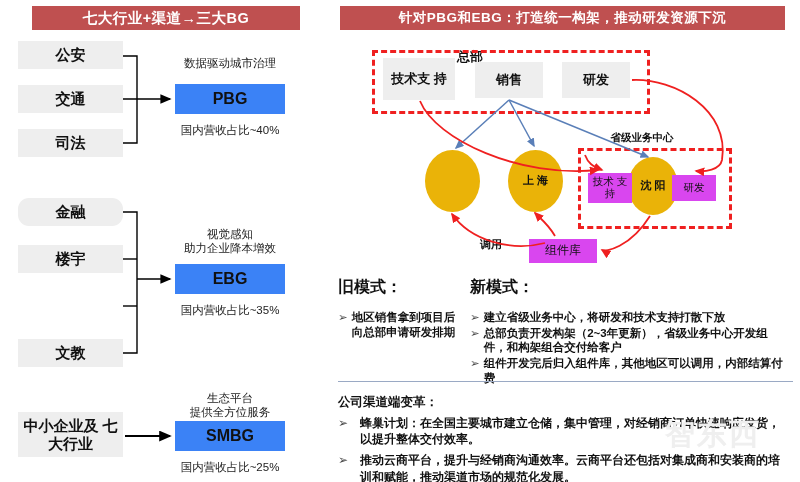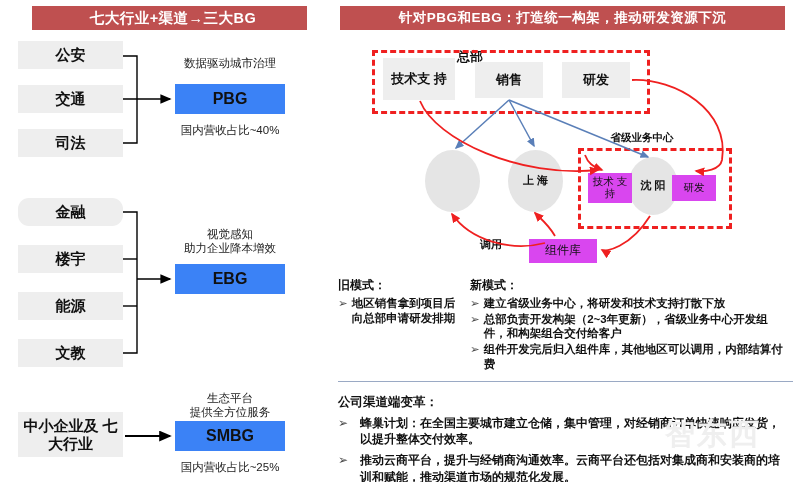--- a/index.html
+++ b/index.html
@@ -10,21 +10,21 @@
   }
   .panel{position:absolute;top:0;height:482px;}
   #left-panel{left:0;width:330px;}
   #right-panel{left:330px;width:470px;}
 
   .hdr{
     position:absolute;color:#ffffff;font-weight:bold;
     display:flex;align-items:center;justify-content:center;
     background:#bf5050;letter-spacing:.5px;
   }
-  #left-header{left:32px;top:6px;width:268px;height:24px;font-size:14.5px;padding-left:7px;}
+  #left-header{left:32px;top:6px;width:268px;height:24px;font-size:14.5px;}
   #right-header{left:10px;top:6px;width:445px;height:24px;font-size:13.5px;}
 
   .grey-box{
     position:absolute;background:#eeeeee;display:flex;
     align-items:center;justify-content:center;text-align:center;
     font-weight:bold;color:#111;line-height:1.15;
   }
   .pink-box{
     position:absolute;background:#3b82f6;display:flex;
     align-items:center;justify-content:center;text-align:center;
@@ -33,34 +33,34 @@
   .darkpink-box{
     position:absolute;background:#d946ef;display:flex;
     align-items:center;justify-content:center;text-align:center;
     font-weight:normal;color:#111;line-height:1.1;
   }
   .cap{
     position:absolute;text-align:center;line-height:1.25;
     color:#222;font-size:11.5px;white-space:pre-line;
   }
   .circle{
-    position:absolute;border-radius:50%;background:#e5e5e5;
+    position:absolute;border-radius:50%;background:#eab308;
     display:flex;align-items:center;justify-content:center;
     font-weight:bold;font-size:11px;text-align:center;line-height:1.08;color:#111;
   }
   .dash-red{
     position:absolute;border:3px dashed #ef2020;background:transparent;
   }
   .lbl{
     position:absolute;font-weight:bold;color:#111;text-align:center;
   }
   svg.overlay{position:absolute;left:0;top:0;width:100%;height:100%;pointer-events:none;}
 
   .txt-block{position:absolute;}
-  .tb-title{font-weight:bold;font-size:12px;color:#111;margin-bottom:2px;}
+  .tb-title{font-weight:bold;font-size:16px;color:#111;margin-bottom:12px;}
   .tb-item{
     display:flex;font-size:11.5px;line-height:1.28;color:#111;
     font-weight:bold;margin-bottom:1px;
   }
   .tb-item .bul{color:#4a4a4a;margin-right:4px;flex:none;}
   .tb-item .body{flex:1;}
 
   #divider{
     position:absolute;left:338px;top:381px;width:455px;height:0;
     border-top:1.5px solid #9aa9c4;
@@ -84,26 +84,26 @@
   <div class="grey-box" style="left:18px;top:41px;width:105px;height:28px;font-size:15px;">公安</div>
   <div class="grey-box" style="left:18px;top:85px;width:105px;height:28px;font-size:15px;">交通</div>
   <div class="grey-box" style="left:18px;top:129px;width:105px;height:28px;font-size:15px;">司法</div>
 
   <div class="cap" style="left:160px;top:56px;width:140px;">数据驱动城市治理</div>
   <div class="pink-box" style="left:175px;top:84px;width:110px;height:30px;font-size:16px;">PBG</div>
   <div class="cap" style="left:160px;top:123px;width:140px;">国内营收占比~40%</div>
 
   <div class="grey-box" style="left:18px;top:198px;width:105px;height:28px;font-size:15px;border-radius:11px;">金融</div>
   <div class="grey-box" style="left:18px;top:245px;width:105px;height:28px;font-size:15px;">楼宇</div>
-  <div class="grey-box" style="left:18px;top:292px;width:105px;height:28px;font-size:15px;">能源</div>
   <div class="grey-box" style="left:18px;top:339px;width:105px;height:28px;font-size:15px;">文教</div>
 
   <div class="cap" style="left:160px;top:227px;width:140px;">视觉感知
 助力企业降本增效</div>
   <div class="pink-box" style="left:175px;top:264px;width:110px;height:30px;font-size:16px;">EBG</div>
+  <div class="cap" style="left:160px;top:303px;width:140px;">国内营收占比~35%</div>
 
   <div class="grey-box" style="left:18px;top:412px;width:105px;height:45px;font-size:15px;">中小企业及
 七大行业</div>
 
   <div class="cap" style="left:160px;top:391px;width:140px;">生态平台
 提供全方位服务</div>
   <div class="pink-box" style="left:175px;top:421px;width:110px;height:30px;font-size:16px;">SMBG</div>
   <div class="cap" style="left:160px;top:460px;width:140px;">国内营收占比~25%</div>
 
   <svg class="overlay">

